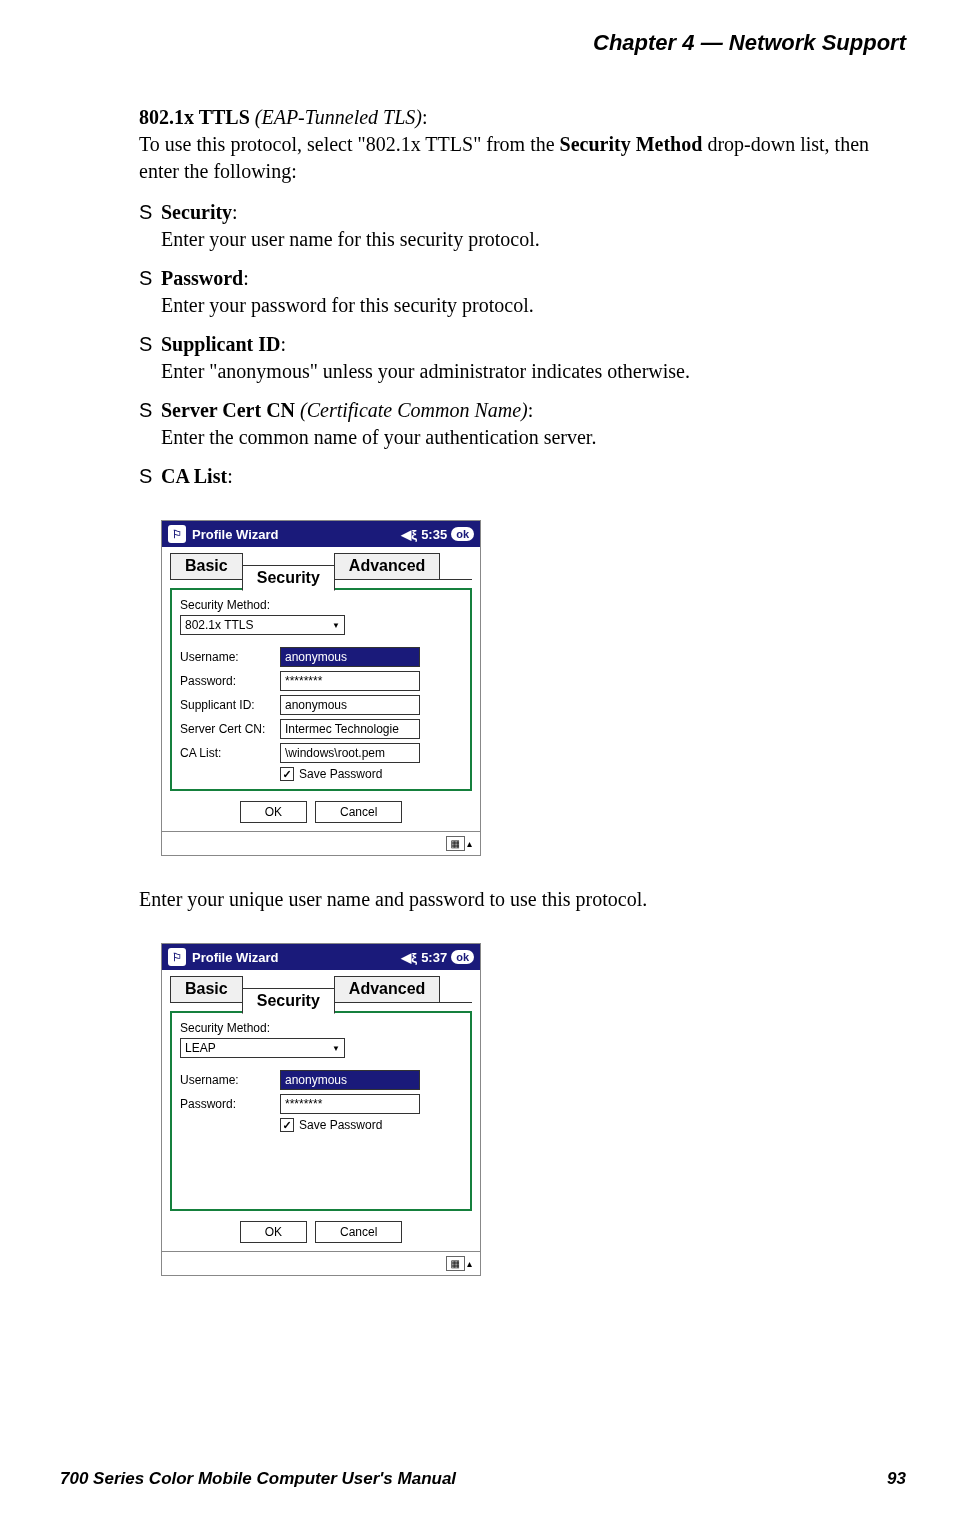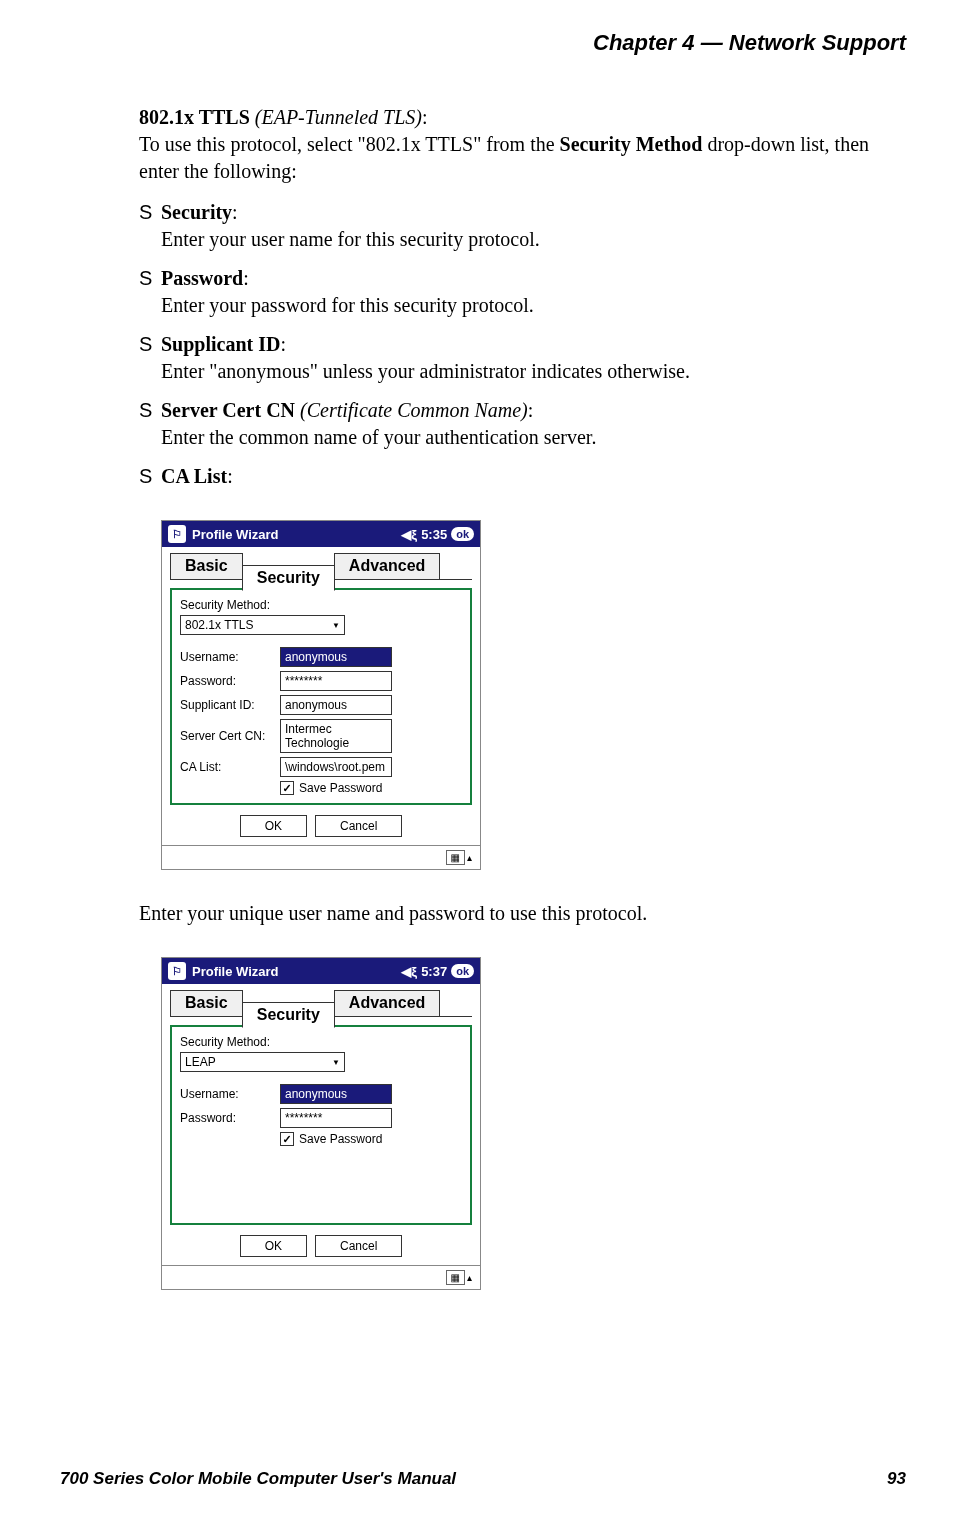--- a/index.html
+++ b/index.html
@@ -165,21 +165,21 @@
       margin-bottom: 4px;
     }
     .ss-row-label {
       width: 100px;
       font-size: 12px;
     }
     .ss-input {
       border: 1px solid #333;
       padding: 2px 4px;
       font-size: 12px;
-      width: 112px;
+      width: 140px;
       background: white;
     }
     .ss-input.selected {
       background: #1a1a7a;
       color: white;
     }
     .ss-checkbox-row {
       display: flex;
       align-items: center;
       margin-left: 100px;

